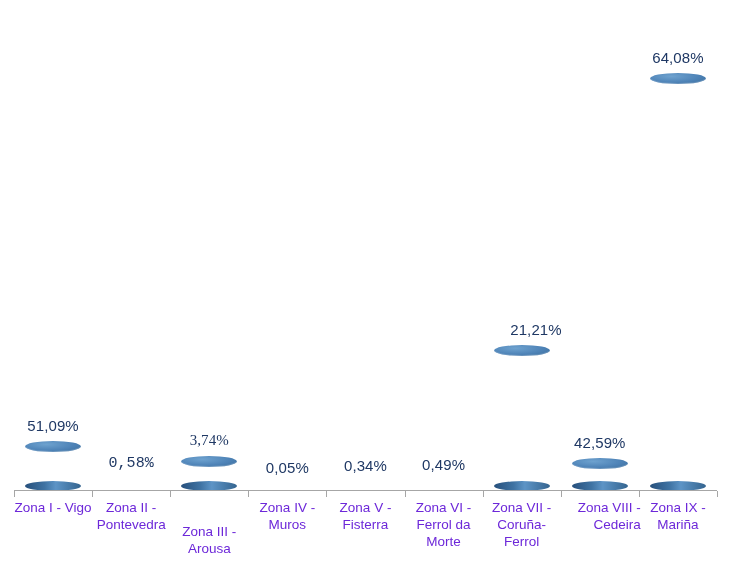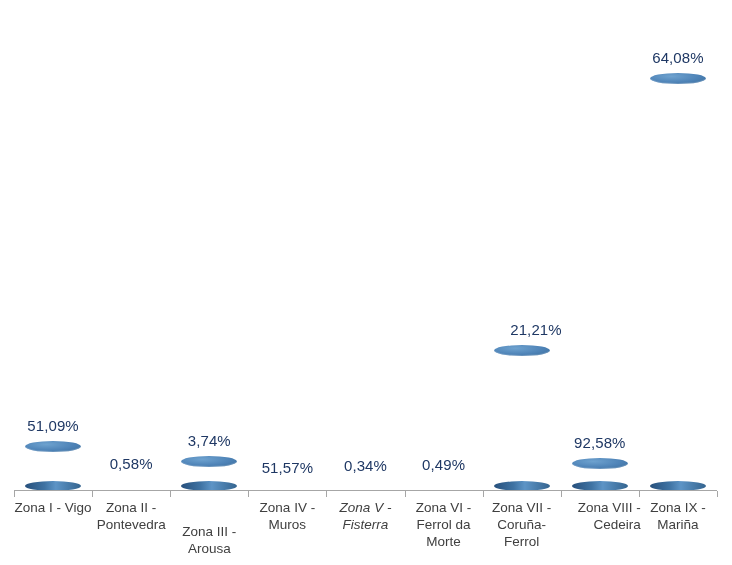--- a/index.html
+++ b/index.html
@@ -121,21 +121,21 @@
   }
 
   
   .cat-label {
     position: absolute;
     top: 499px;
     width: 82px;
     text-align: center;
     font-size: 13.5px;
     line-height: 17px;
-    color: #404040;
+    color: #6d28d9;
   }
   .cat-label span { display: block; }
 </style>
 </head>
 <body>
 
 <div id="chart-root">
 
   <div id="plot-area">
       <div class="bar-slot" style="left: 13.0556px; height: 490px;">
@@ -205,47 +205,47 @@
       <div class="axis-tick" style="left: 326.444px;"></div>
       <div class="axis-tick" style="left: 404.556px;"></div>
       <div class="axis-tick" style="left: 482.667px;"></div>
       <div class="axis-tick" style="left: 560.778px;"></div>
       <div class="axis-tick" style="left: 638.889px;"></div>
       <div class="axis-tick" style="left: 717px;"></div>
     </div>
 
   <div id="labels-layer">
       <div class="data-label" style="left: 13.0556px; top: 417.476px;">51,09%</div>
-      <div class="data-label" style="left: 91.1667px; top: 455.313px;">0,58%</div>
-      <div class="data-label" style="left: 169.278px; top: 432.224px;">3,74%</div>
-      <div class="data-label" style="left: 247.389px; top: 458.682px;">51,57%</div>
+      <div class="data-label" style="left: 91.1667px; top: 455.313px; font-family: Liberation Mono, monospace;">0,58%</div>
+      <div class="data-label" style="left: 169.278px; top: 432.224px; font-family: Liberation Serif, serif;">3,74%</div>
+      <div class="data-label" style="left: 247.389px; top: 458.682px;">0,05%</div>
       <div class="data-label" style="left: 325.5px; top: 456.839px;">0,34%</div>
       <div class="data-label" style="left: 403.611px; top: 455.885px;">0,49%</div>
       <div class="data-label" style="left: 481.722px; top: 321.165px; text-align: right;">21,21%</div>
-      <div class="data-label" style="left: 559.833px; top: 434.068px;">92,58%</div>
+      <div class="data-label" style="left: 559.833px; top: 434.068px;">42,59%</div>
       <div class="data-label" style="left: 637.944px; top: 48.6343px;">64,08%</div>
     </div>
 
   <div id="categories-layer">
       <div class="cat-label" style="left: 12.0556px;">
         <span>Zona I - Vigo</span>
       </div>
       <div class="cat-label" style="left: 90.1667px;">
         <span>Zona II -</span>
         <span>Pontevedra</span>
       </div>
       <div class="cat-label" style="left: 168.278px; margin-top: 24px;">
         <span>Zona III -</span>
         <span>Arousa</span>
       </div>
       <div class="cat-label" style="left: 246.389px;">
         <span>Zona IV -</span>
         <span>Muros</span>
       </div>
-      <div class="cat-label" style="left: 324.5px; font-style: italic;">
+      <div class="cat-label" style="left: 324.5px;">
         <span>Zona V -</span>
         <span>Fisterra</span>
       </div>
       <div class="cat-label" style="left: 402.611px;">
         <span>Zona VI -</span>
         <span>Ferrol da</span>
         <span>Morte</span>
       </div>
       <div class="cat-label" style="left: 480.722px;">
         <span>Zona VII -</span>

